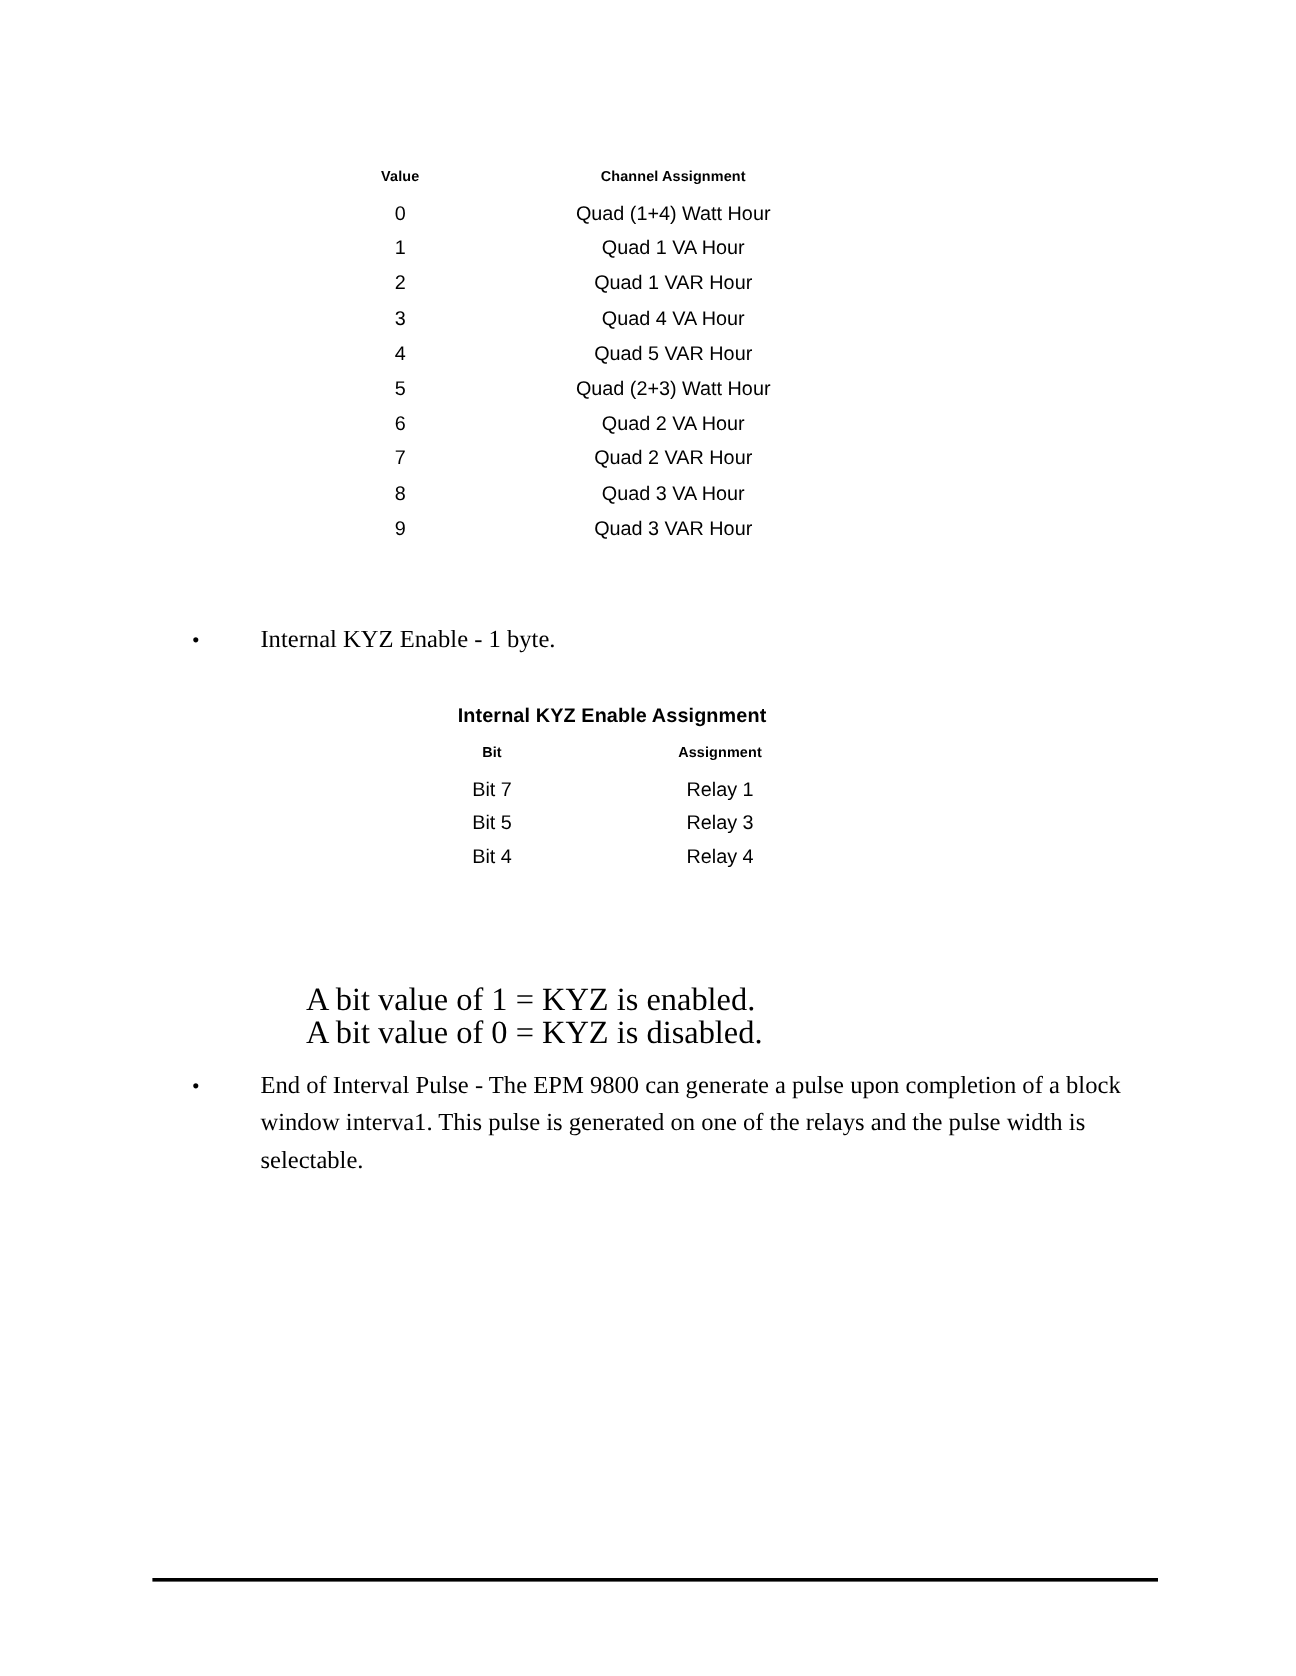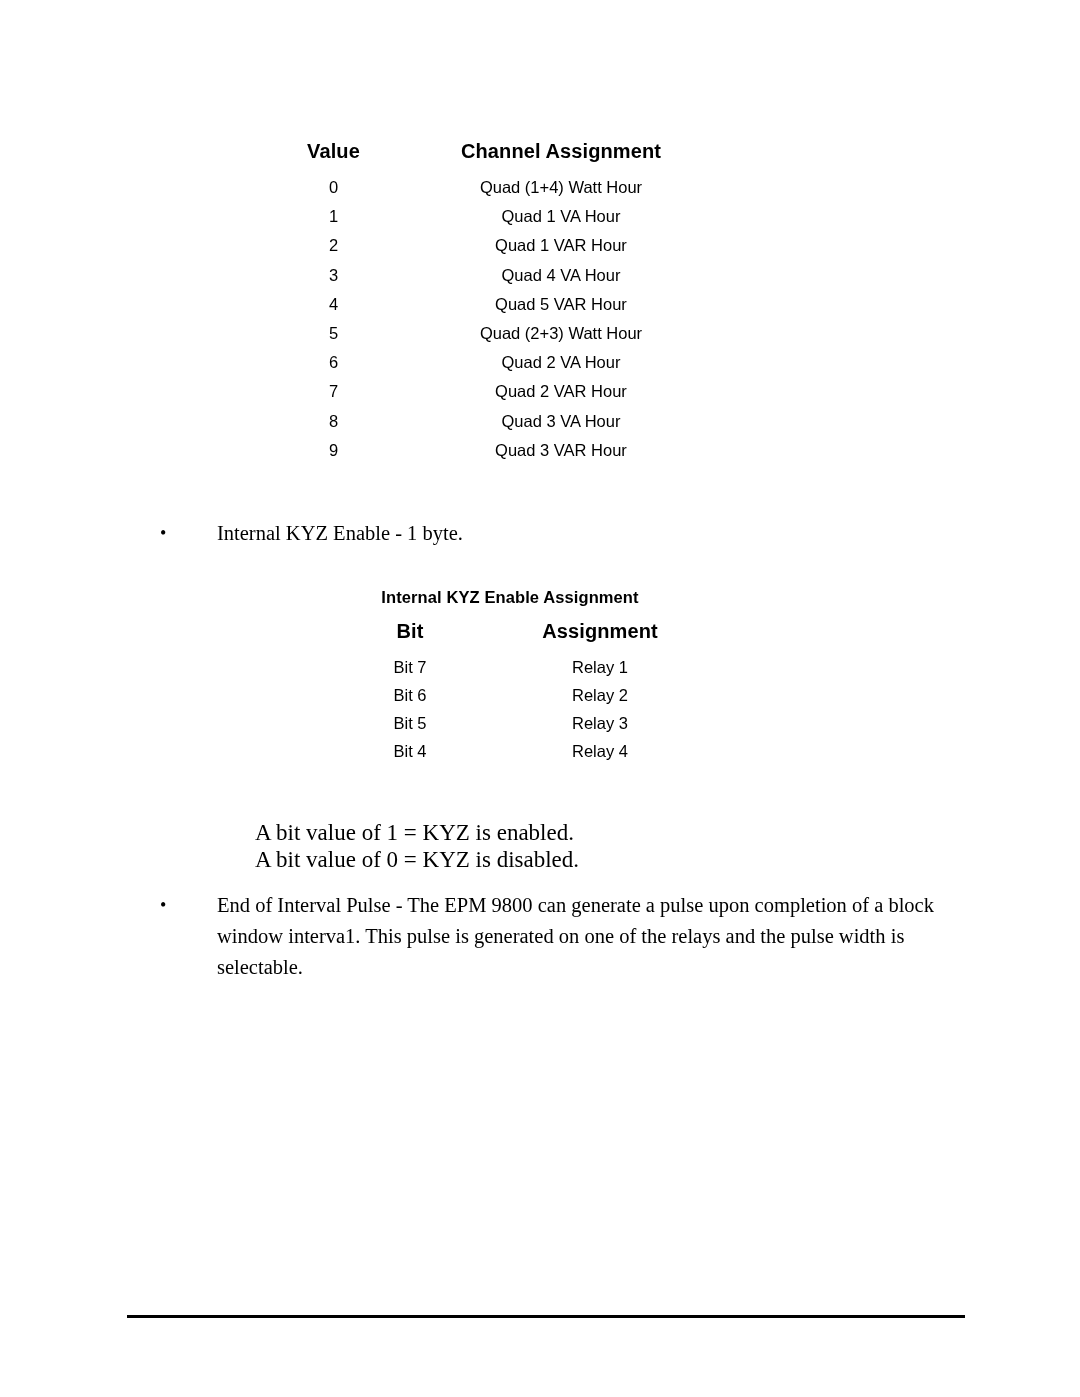--- a/index.html
+++ b/index.html
@@ -32,21 +32,21 @@
     font-weight: bold;
     font-size: 16.5px;
     text-align: center;
     padding: 0 0 13px 0;
     letter-spacing: 0.1px;
     white-space: nowrap;
   }
   .kyz-table th {
     font-family: "Liberation Sans", "DejaVu Sans", sans-serif;
     font-weight: bold;
-    font-size: 20px;
+    font-size: 12px;
     text-align: center;
     padding: 0 0 10px 0;
     letter-spacing: 0.1px;
     white-space: nowrap;
   }
   .kyz-table td {
     font-family: "Liberation Sans", "DejaVu Sans", sans-serif;
     font-weight: normal;
     font-size: 16.5px;
     text-align: center;
@@ -88,21 +88,21 @@
     margin-left: 31px;
   }
 
   #bullet-kyz-enable { left: 160px; top: 518px; width: 640px; }
   #bullet-eoi-pulse  { left: 160px; top: 890px; width: 810px; }
   #bullet-eoi-pulse .bullet-text { line-height: 31px; }
 
   
   .indent-para {
     position: absolute;
-    font-size: 23px;
+    font-size: 27px;
     line-height: 26.5px;
   }
   #para-bit-values { left: 255px; top: 820px; width: 560px; }
 
   
   #footer-rule {
     position: absolute;
     left: 127px;
     top: 1315px;
     width: 838px;
@@ -189,24 +189,20 @@
         <th class="col-bit">Bit</th>
         <th class="col-assign2">Assignment</th>
       </tr>
     </thead>
     <tbody>
       <tr>
         <td>Bit 7</td>
         <td>Relay 1</td>
       </tr>
       <tr>
-        <td>Bit 6</td>
-        <td>Relay 2</td>
-      </tr>
-      <tr>
         <td>Bit 5</td>
         <td>Relay 3</td>
       </tr>
       <tr>
         <td>Bit 4</td>
         <td>Relay 4</td>
       </tr>
     </tbody>
   </table>
 

